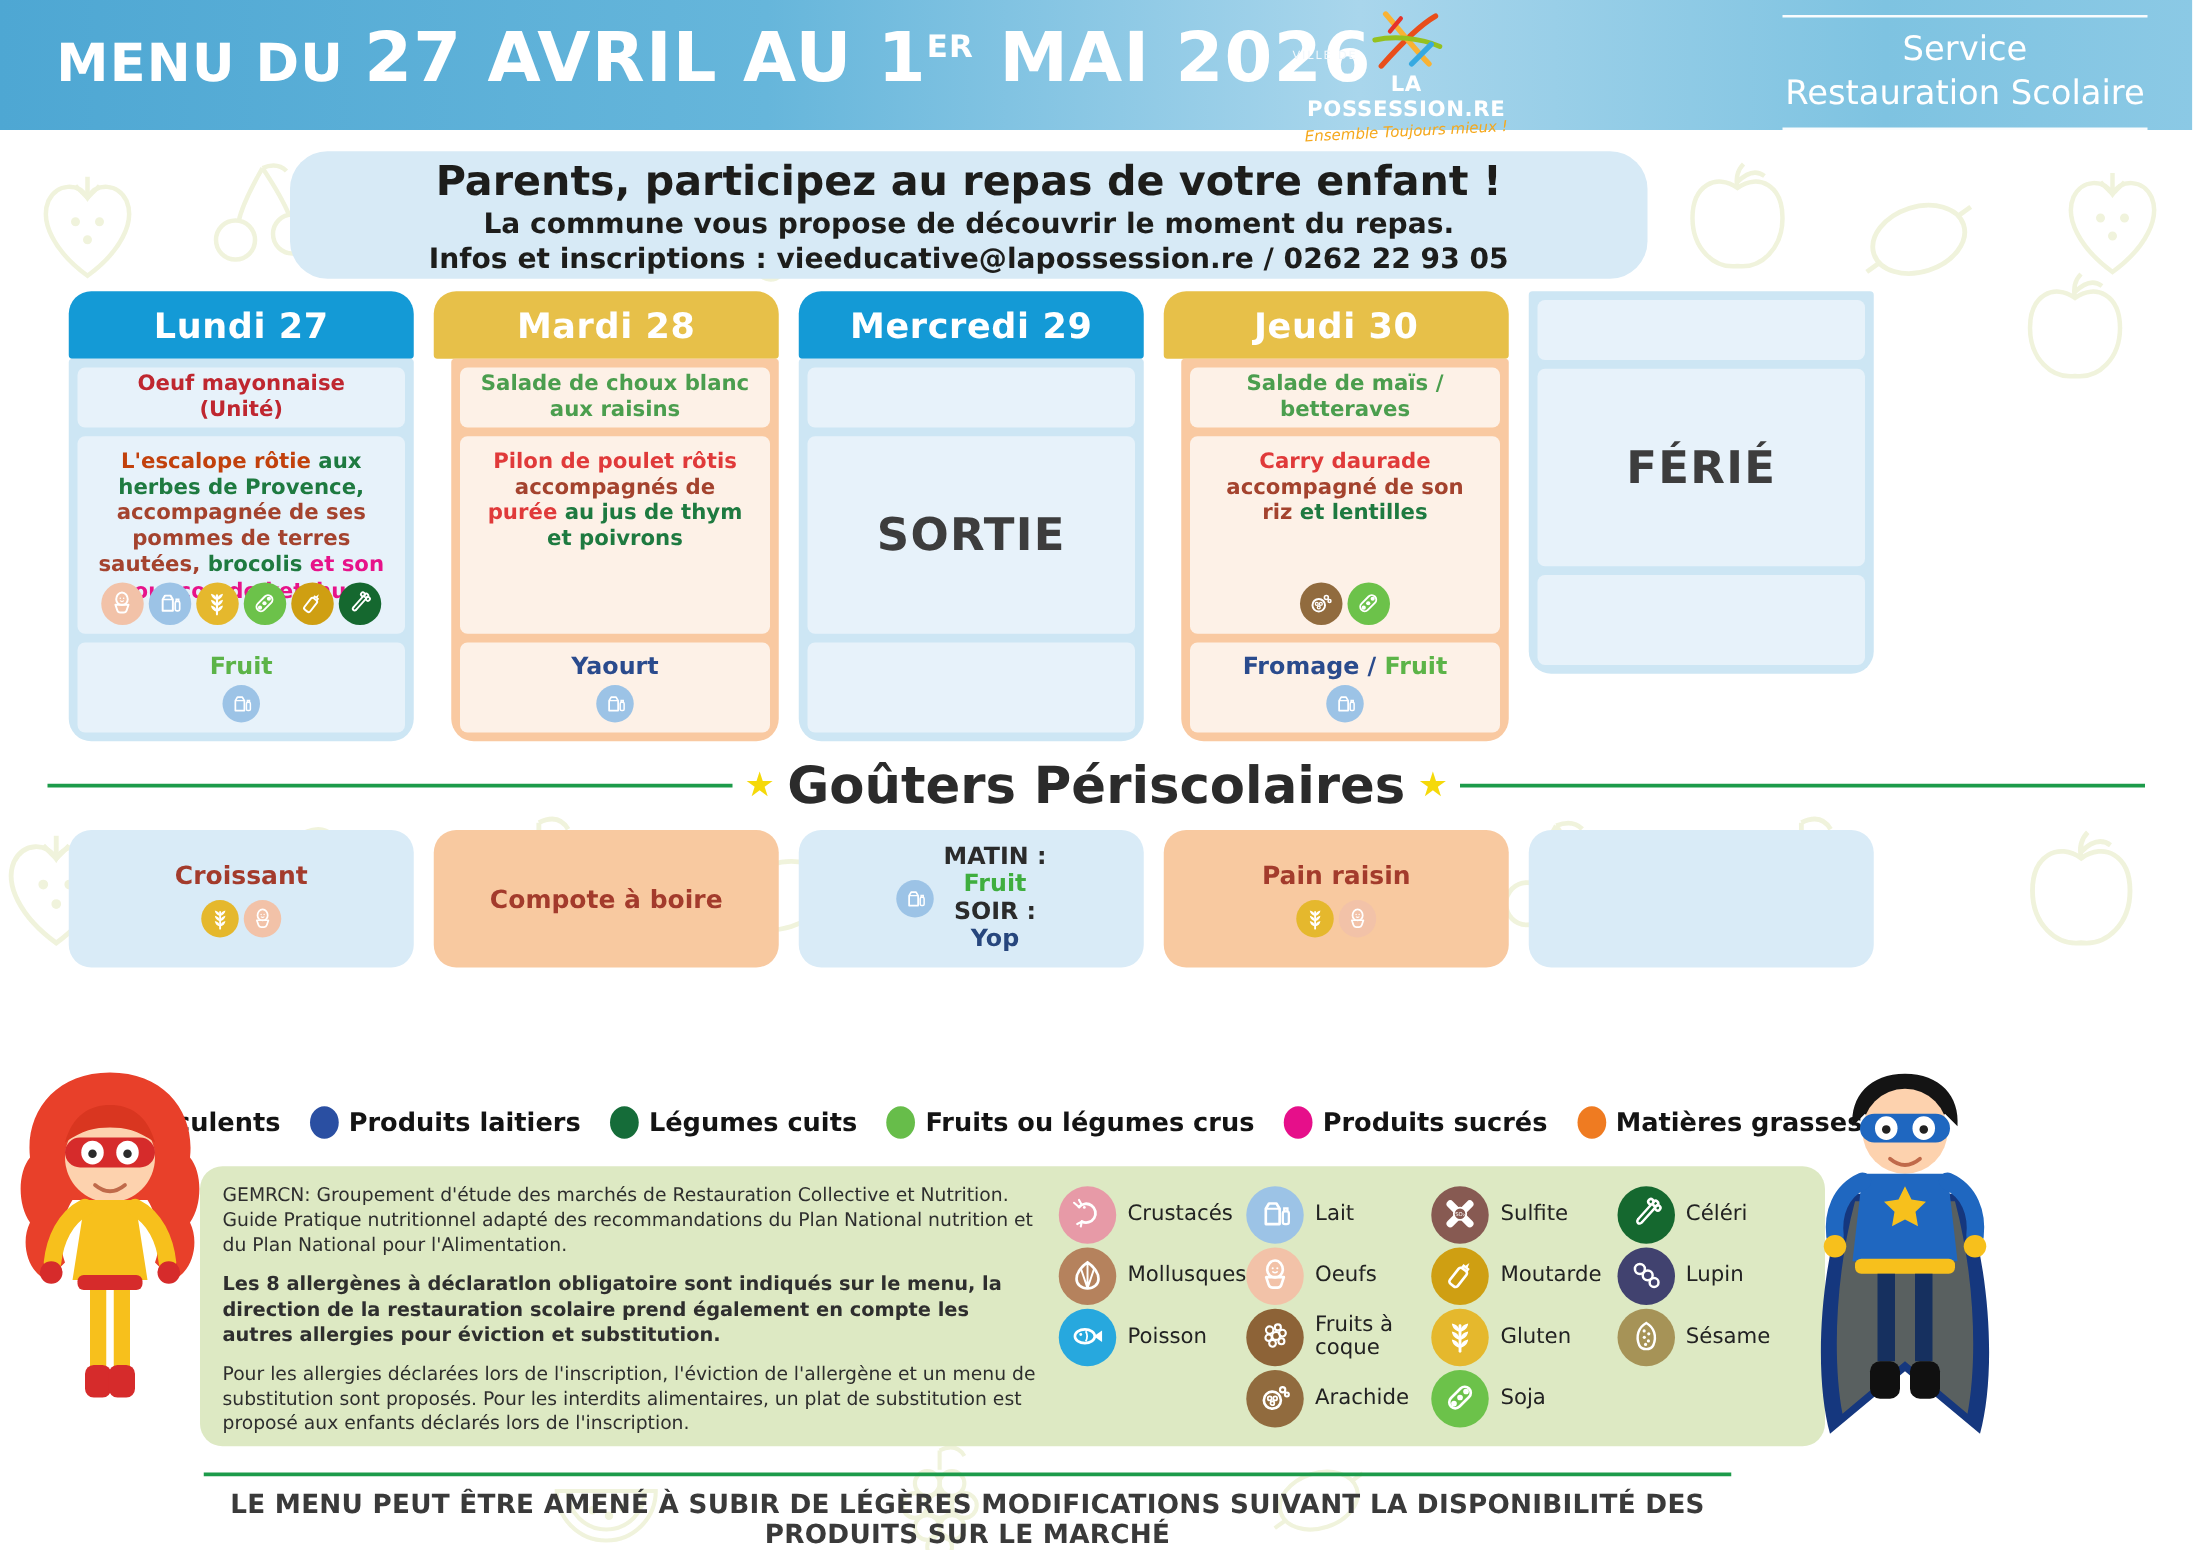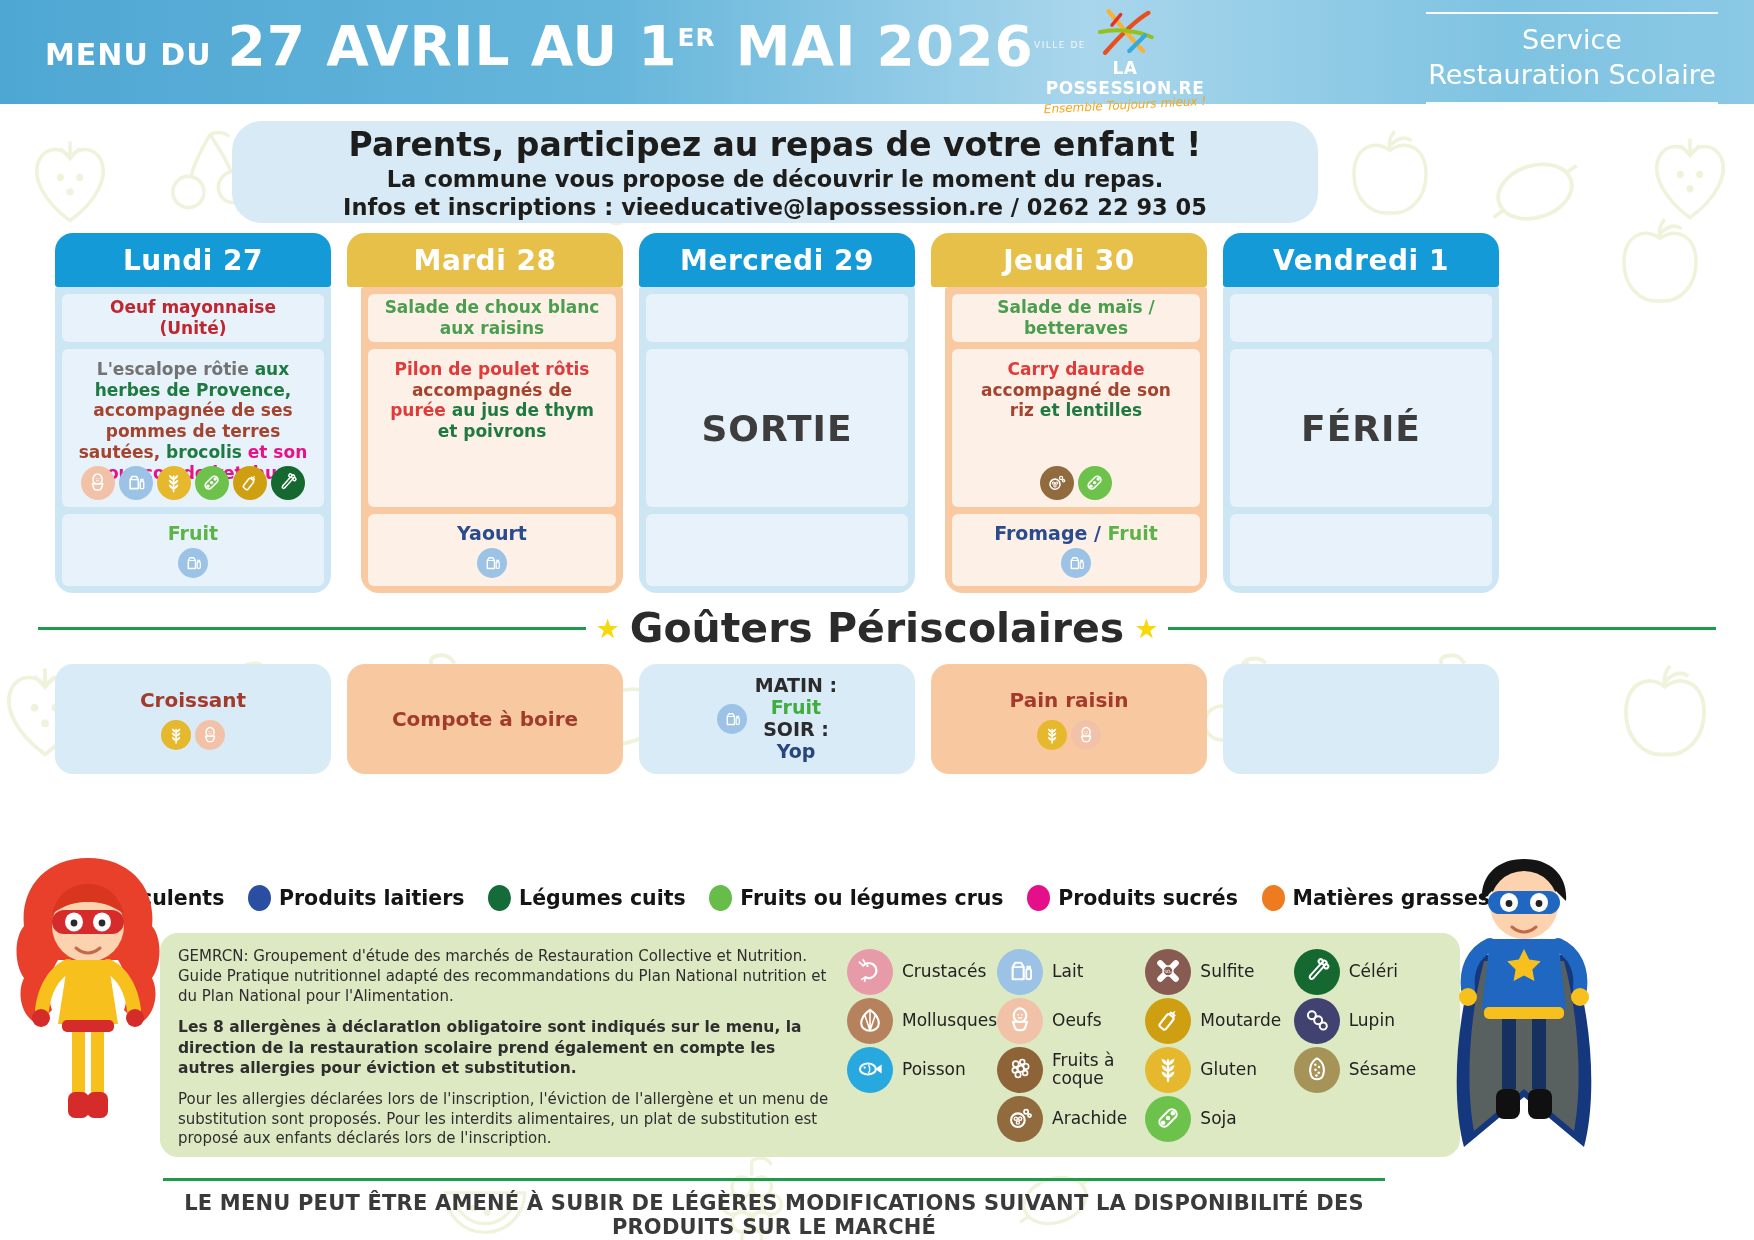--- a/index.html
+++ b/index.html
@@ -5,21 +5,21 @@
   html,body{margin:0;padding:0;background:#ffffff;}
   .page{position:relative;width:1754px;height:1240px;overflow:hidden;background:#ffffff;
         font-family:"DejaVu Sans","Liberation Sans",sans-serif;}
   
   .bgpattern{position:absolute;inset:0;pointer-events:none;opacity:.85;}
   .bgpattern use{stroke:#eef1d6;fill:none;stroke-width:3;}
   
   .topbar{position:absolute;top:0;left:0;width:1754px;height:104px;
           background:linear-gradient(90deg,#4ea7d3,#66b6db 35%,#a9d6ec 62%,#7ec3e1 86%,#8bc9e5);}
   .menu-title{position:absolute;left:45px;top:14px;display:flex;align-items:baseline;gap:16px;color:#fff;}
-  .menu-prefix{font-size:30px;font-weight:bold;letter-spacing:1px;}
+  .menu-prefix{font-size:42px;font-weight:bold;letter-spacing:1px;}
   .menu-big{font-size:55px;font-weight:bold;letter-spacing:1px;}
   .menu-big sup{font-size:.45em;vertical-align:super;}
   .logo{position:absolute;left:1032px;top:6px;width:186px;text-align:center;color:#fff;}
   .logo .ville{position:absolute;left:2px;top:34px;font-size:9px;letter-spacing:1.5px;color:#f2f8fc;}
   .logo .lname{font-size:17px;font-weight:bold;letter-spacing:.5px;margin-top:-4px;}
   .logo .tagline{font-size:12px;font-style:italic;color:#f5a81c;transform:rotate(-3deg);margin-top:0px;}
   .service{position:absolute;right:36px;top:12px;width:292px;text-align:center;color:#fff;
            border-top:2px solid rgba(255,255,255,.95);border-bottom:2px solid rgba(255,255,255,.95);
            padding:8px 0 10px;font-size:27px;line-height:1.3;}
   
@@ -289,21 +289,21 @@
     <article class="day">
       <header class="day-head blue">
           <span>Lundi 27</span>
         </header>
       <div class="day-body blue">
         <div class="cell entree">
             <p class="menu"><span style="color: rgb(191, 39, 48);">Oeuf mayonnaise
 (Unité)</span></p>
           </div>
         <div class="cell mainc">
-          <p class="menu"><span style="color: #737373;">L'escalope rôtie </span><span style="color: rgb(30, 122, 64);">aux
+          <p class="menu"><span style="color: #c2410c;">L'escalope rôtie </span><span style="color: rgb(30, 122, 64);">aux
 herbes de Provence,</span><span style="color: rgb(164, 67, 46);">
 accompagnée de ses
 pommes de terres
 sautées,</span><span style="color: rgb(30, 122, 64);"> brocolis</span><span style="color: rgb(231, 18, 138);"> et son
 soupçon de ketchup</span></p>
           <div class="chips">
               <span class="chip chip-oeufs">
                 <svg viewBox="0 0 24 24" aria-hidden="true">
                   <use href="#i-oeufs"></use>
                 </svg>
@@ -422,23 +422,20 @@
                 <svg viewBox="0 0 24 24" aria-hidden="true">
                   <use href="#i-lait"></use>
                 </svg>
               </span>
             </div>
         </div>
       </div>
     </article>
 
     <article class="day">
-      <header class="day-head blue">
-          <span>Vendredi 1</span>
-        </header>
       <div class="day-body blue">
         <div class="cell entree"></div>
         <div class="cell mainc center">
           <div class="special">FÉRIÉ</div>
         </div>
         <div class="cell dessert"></div>
       </div>
     </article>
   </section>
 

